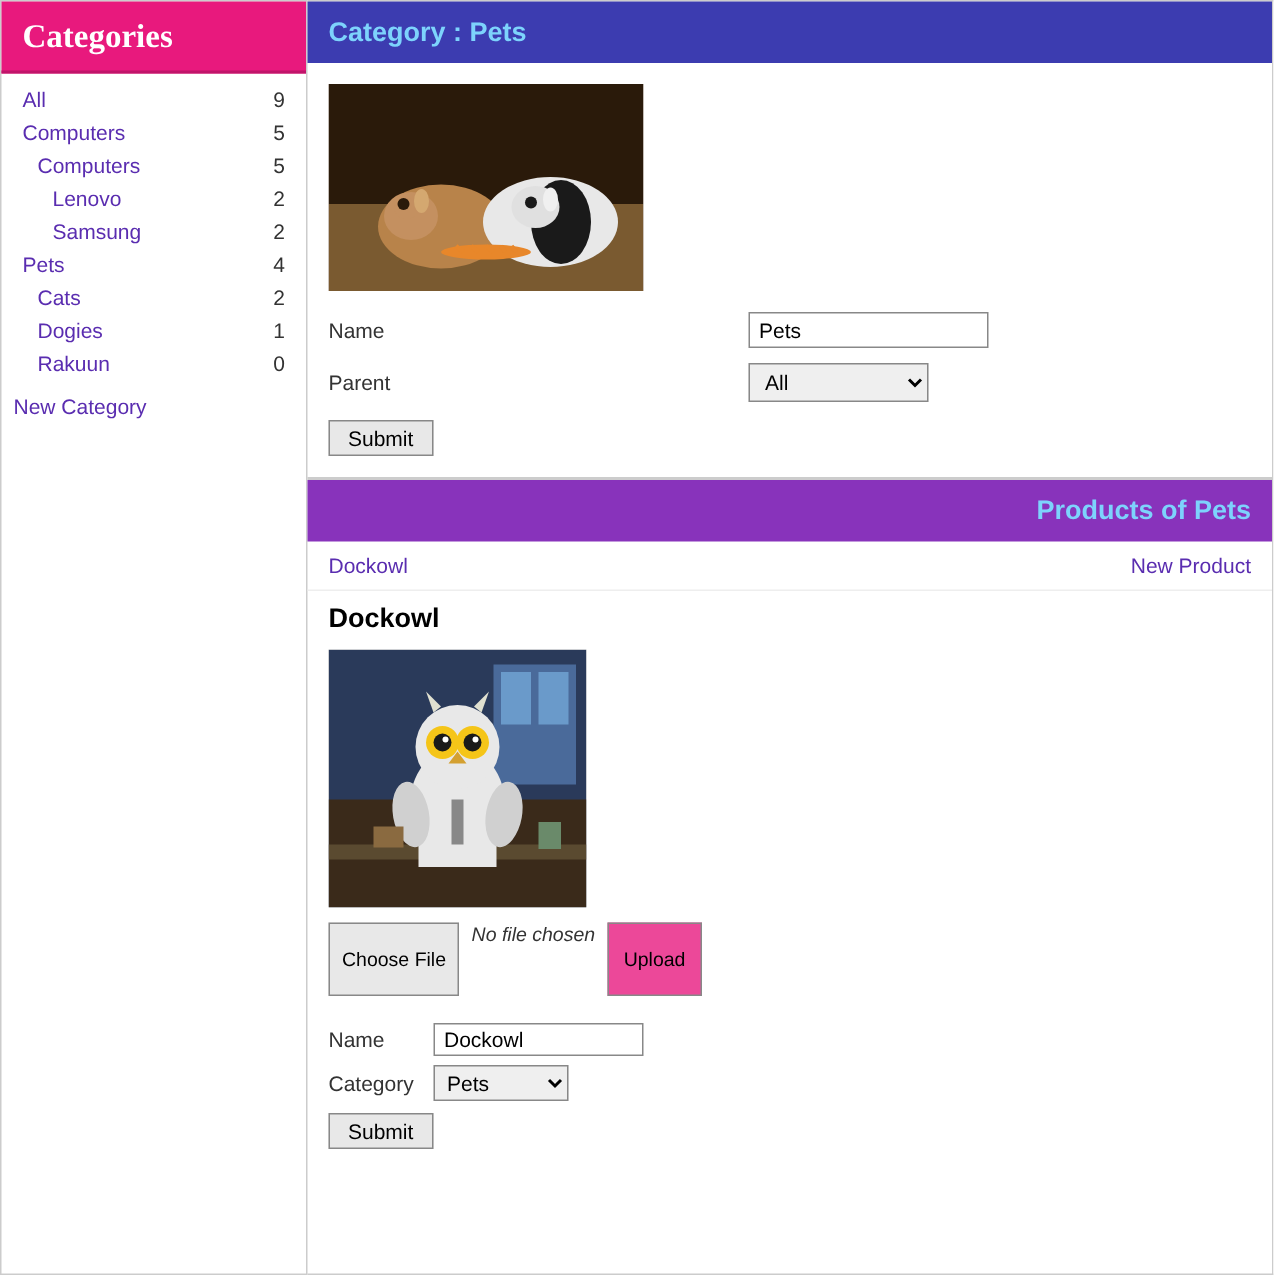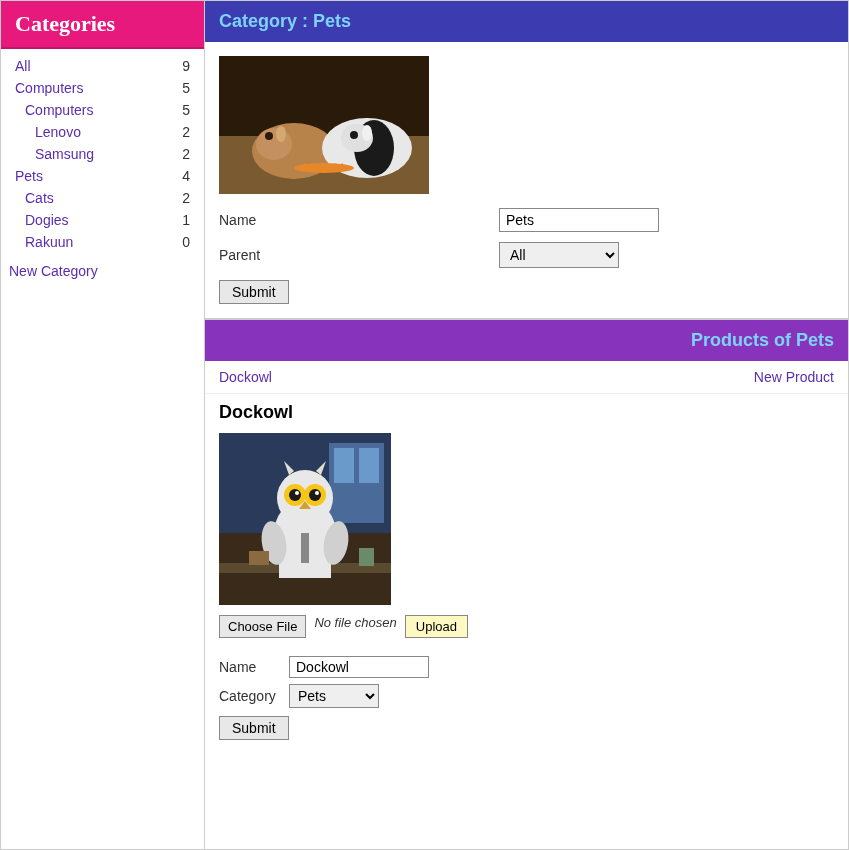--- a/index.html
+++ b/index.html
@@ -151,22 +151,22 @@
       font-size: 13px;
       cursor: pointer;
     }
     .no-file-text {
       font-size: 13px;
       color: #333;
       font-style: italic;
     }
     .upload-btn {
       border: 1px solid #888;
-      background: #fef9c3;
-      padding: 3px 10px;
+      background: #ec4899;
+      padding: 16px 10px;
       font-size: 13px;
       cursor: pointer;
     }
     .product-form-row {
       display: flex;
       align-items: center;
       margin-bottom: 6px;
     }
     .product-form-label {
       font-size: 14px;

